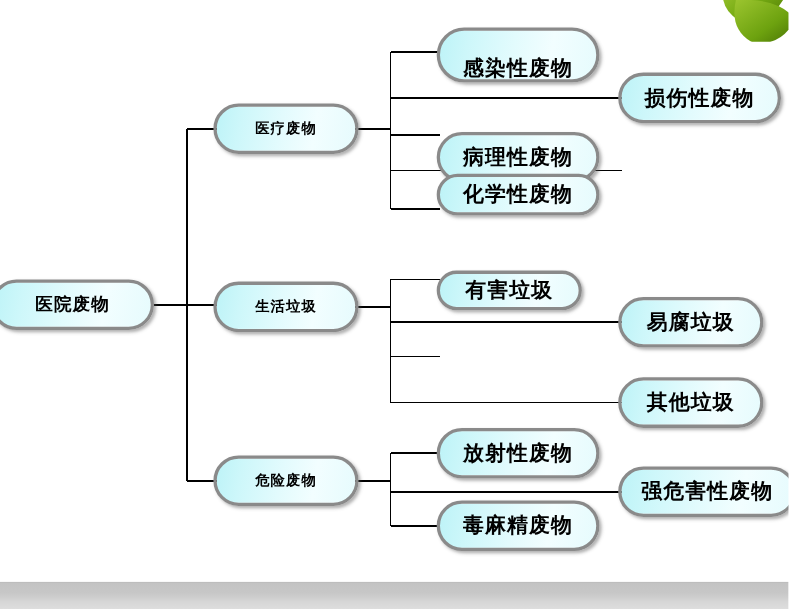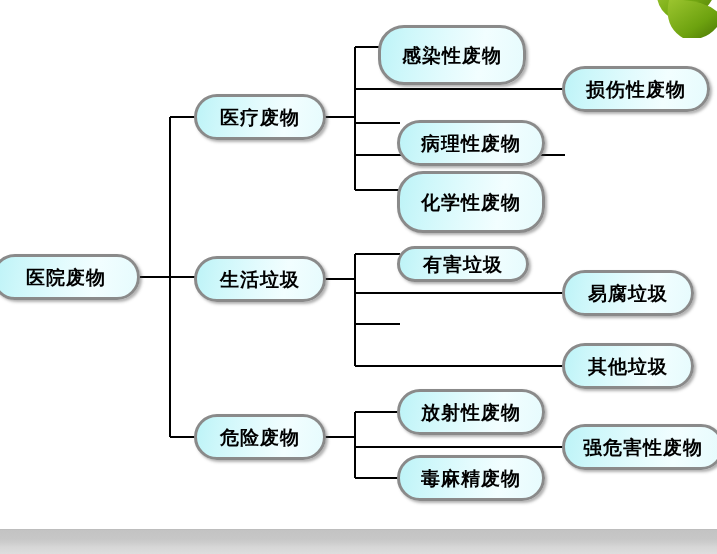--- a/index.html
+++ b/index.html
@@ -77,22 +77,22 @@
     white-space: nowrap;
     letter-spacing: 1px;
   }
   .node-label {
     font-family: "DejaVu Sans", "Liberation Sans", sans-serif;
     font-weight: 700;
     font-size: 19px;
     line-height: 1;
     color: #000;
   }
-  .node.root .node-label { font-size: 19px; }
-  .node.lvl2 .node-label { font-size: 19px; }
+  .node.root .node-label { font-size: 16px; }
+  .node.lvl2 .node-label { font-size: 13px; }
   .node.lvl3 .node-label { font-size: 19px; }
 </style>
 </head>
 <body>
 
 <div id="slide">
 
   <svg class="corner-art" viewBox="0 0 92 72">
     <defs>
       <linearGradient id="g1" x1="0" y1="0" x2="1" y2="1">
@@ -157,34 +157,34 @@
   </div>
 
   <div class="node lvl2" style="left:194px; top:256px; width:132px; height:46px;text-align:right;">
     <span class="node-label">生活垃圾</span>
   </div>
 
   <div class="node lvl2" style="left:194px; top:414px; width:132px; height:46px;">
     <span class="node-label">危险废物</span>
   </div>
 
-  <div class="node lvl3" style="left:378px; top:25px; width:148px; height:60px;">
+  <div class="node lvl3" style="left:397px; top:25px; width:148px; height:50px;align-items:flex-end;">
     <span class="node-label">感染性废物</span>
   </div>
 
   <div class="node lvl3" style="left:562px; top:66px; width:148px; height:46px;">
     <span class="node-label">损伤性废物</span>
   </div>
 
   <div class="node lvl3" style="left:397px; top:100px; width:148px; height:46px;margin-top:20px;">
     <span class="node-label">病理性废物</span>
   </div>
 
 
-  <div class="node lvl3" style="left:397px; top:171px; width:148px; height:62px;">
+  <div class="node lvl3" style="left:397px; top:158px; width:148px; height:38px;">
     <span class="node-label">化学性废物</span>
   </div>
 
   <div class="node lvl3" style="left:397px; top:246px; width:132px; height:36px;">
     <span class="node-label">有害垃圾</span>
   </div>
 
   <div class="node lvl3" style="left:562px; top:270px; width:132px; height:46px;">
     <span class="node-label">易腐垃圾</span>
   </div>

